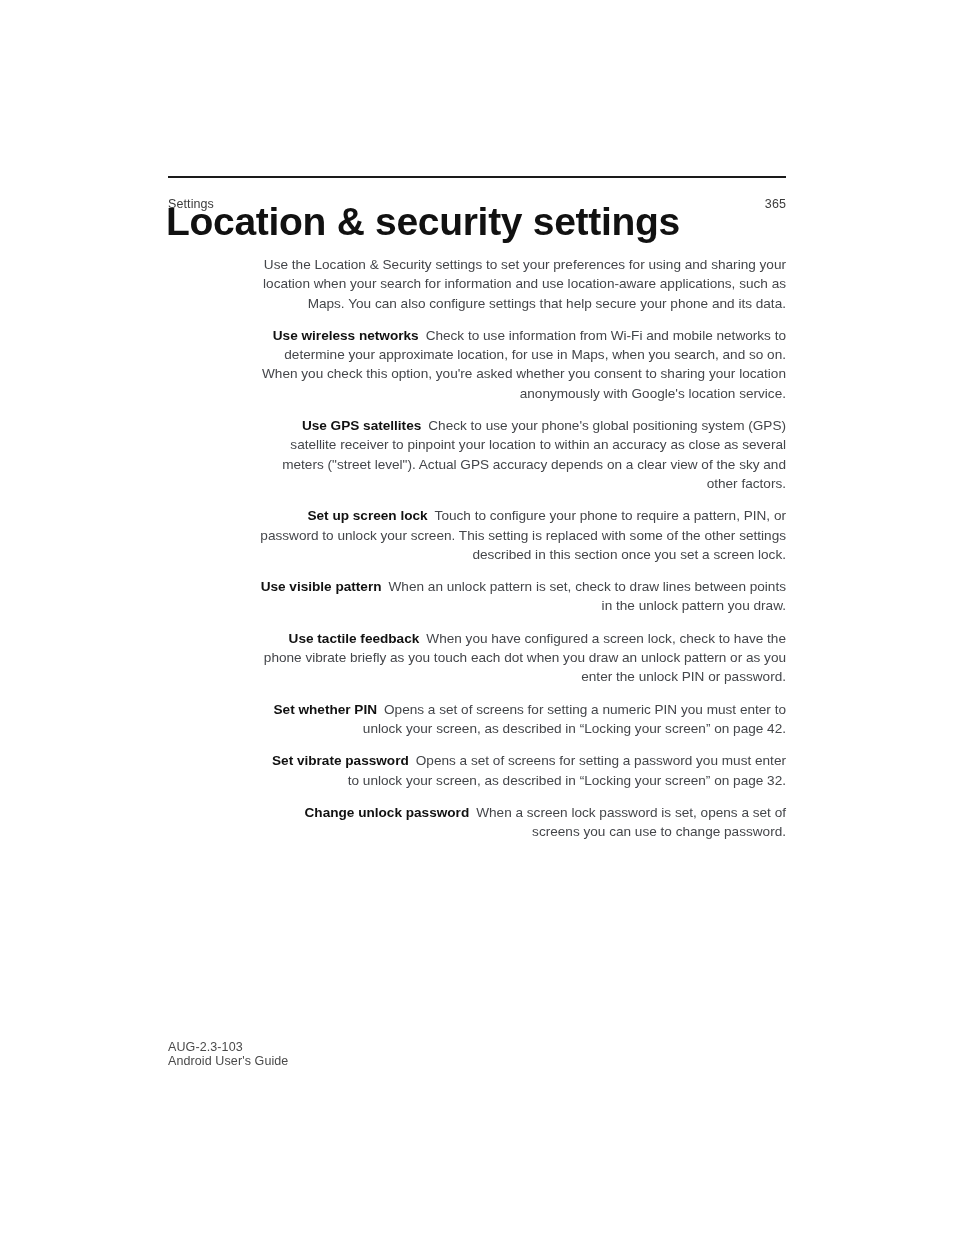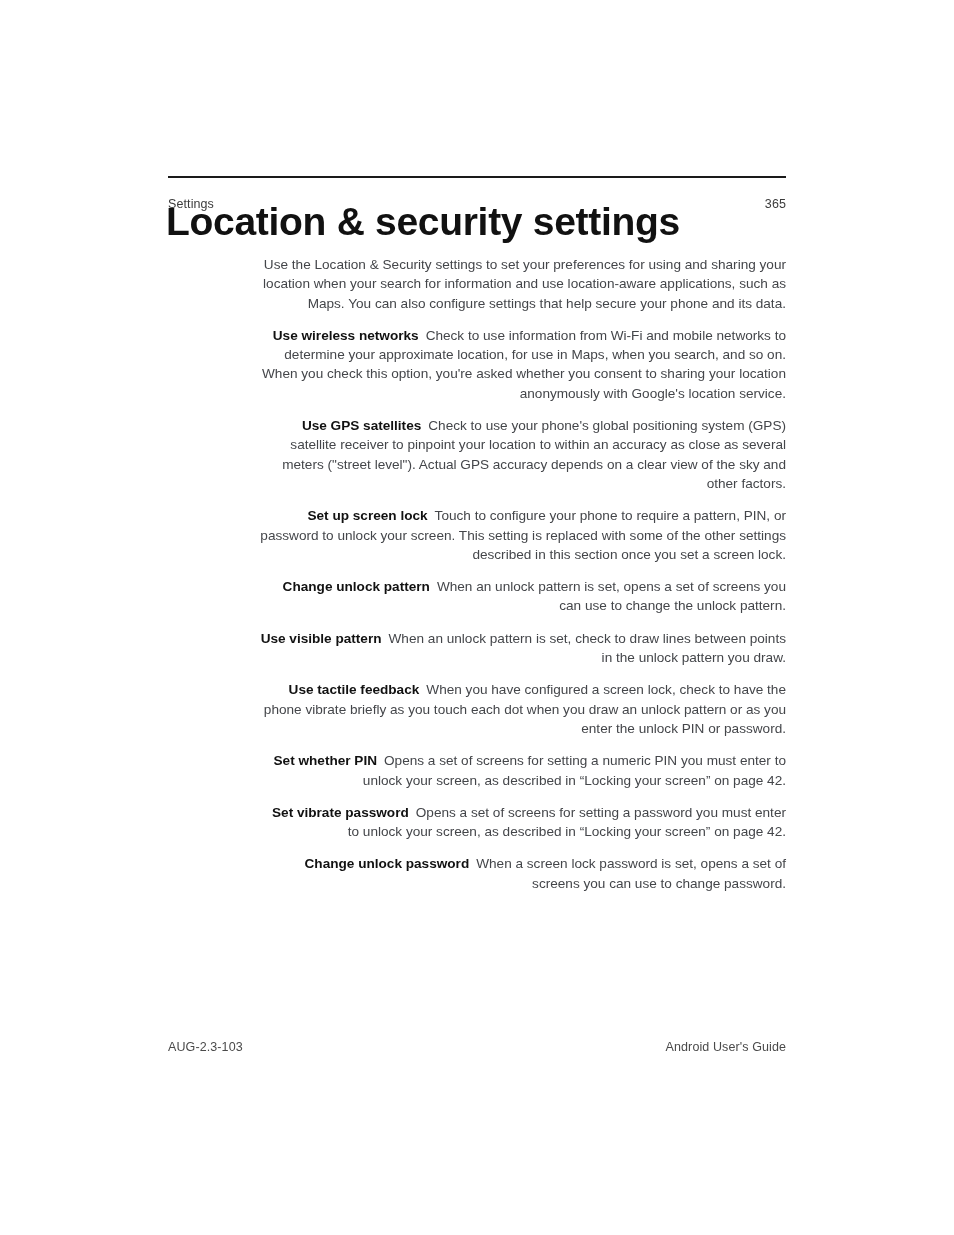--- a/index.html
+++ b/index.html
@@ -87,20 +87,21 @@
     position: absolute;
     left: 168px;
     top: 1040px;
     width: 618px;
     display: flex;
     justify-content: space-between;
     align-items: flex-start;
     font-size: 12.5px;
     color: #4a4a4a;
     letter-spacing: 0.1px;
+    flex-direction: column;
   }
 </style>
 </head>
 <body>
 
 <div class="page">
 
   <div class="running-header">
     <span>Settings</span>
     <span>365</span>
@@ -108,25 +109,24 @@
   <div class="header-rule"></div>
 
   <h1 class="page-title">Location &amp; security settings</h1>
 
   <div class="body-column">
     <p class="para">Use the Location &amp; Security settings to set your preferences for using and sharing your location when your search for information and use location-aware applications, such as Maps. You can also configure settings that help secure your phone and its data.</p>
     <div>
         <p class="para"><span class="term">Use wireless networks</span><span class="term-gap"></span><span class="desc">Check to use information from Wi-Fi and mobile networks to determine your approximate location, for use in Maps, when you search, and so on. When you check this option, you're asked whether you consent to sharing your location anonymously with Google's location service.</span></p>
         <p class="para"><span class="term">Use GPS satellites</span><span class="term-gap"></span><span class="desc">Check to use your phone's global positioning system (GPS) satellite receiver to pinpoint your location to within an accuracy as close as several meters ("street level"). Actual GPS accuracy depends on a clear view of the sky and other factors.</span></p>
         <p class="para"><span class="term">Set up screen lock</span><span class="term-gap"></span><span class="desc">Touch to configure your phone to require a pattern, PIN, or password to unlock your screen. This setting is replaced with some of the other settings described in this section once you set a screen lock.</span></p>
-        <p class="para"><span class="term">Change unlock pattern</span><span class="term-gap"></span><span class="desc">When an unlock pattern is set, opens a set of screens you can use to change the unlock pattern.</span></p>
         <p class="para"><span class="term">Use visible pattern</span><span class="term-gap"></span><span class="desc">When an unlock pattern is set, check to draw lines between points in the unlock pattern you draw.</span></p>
         <p class="para"><span class="term">Use tactile feedback</span><span class="term-gap"></span><span class="desc">When you have configured a screen lock, check to have the phone vibrate briefly as you touch each dot when you draw an unlock pattern or as you enter the unlock PIN or password.</span></p>
         <p class="para"><span class="term">Set whether PIN</span><span class="term-gap"></span><span class="desc">Opens a set of screens for setting a numeric PIN you must enter to unlock your screen, as described in “Locking your screen” on page 42.</span></p>
-        <p class="para"><span class="term">Set vibrate password</span><span class="term-gap"></span><span class="desc">Opens a set of screens for setting a password you must enter to unlock your screen, as described in “Locking your screen” on page 42.</span></p>
+        <p class="para"><span class="term">Set vibrate password</span><span class="term-gap"></span><span class="desc">Opens a set of screens for setting a password you must enter to unlock your screen, as described in “Locking your screen” on page 32.</span></p>
         <p class="para"><span class="term">Change unlock password</span><span class="term-gap"></span><span class="desc">When a screen lock password is set, opens a set of screens you can use to change password.</span></p>
       </div>
   </div>
 
   <div class="running-footer">
     <span>AUG-2.3-103</span>
     <span>Android User's Guide</span>
   </div>
 
 </div>

